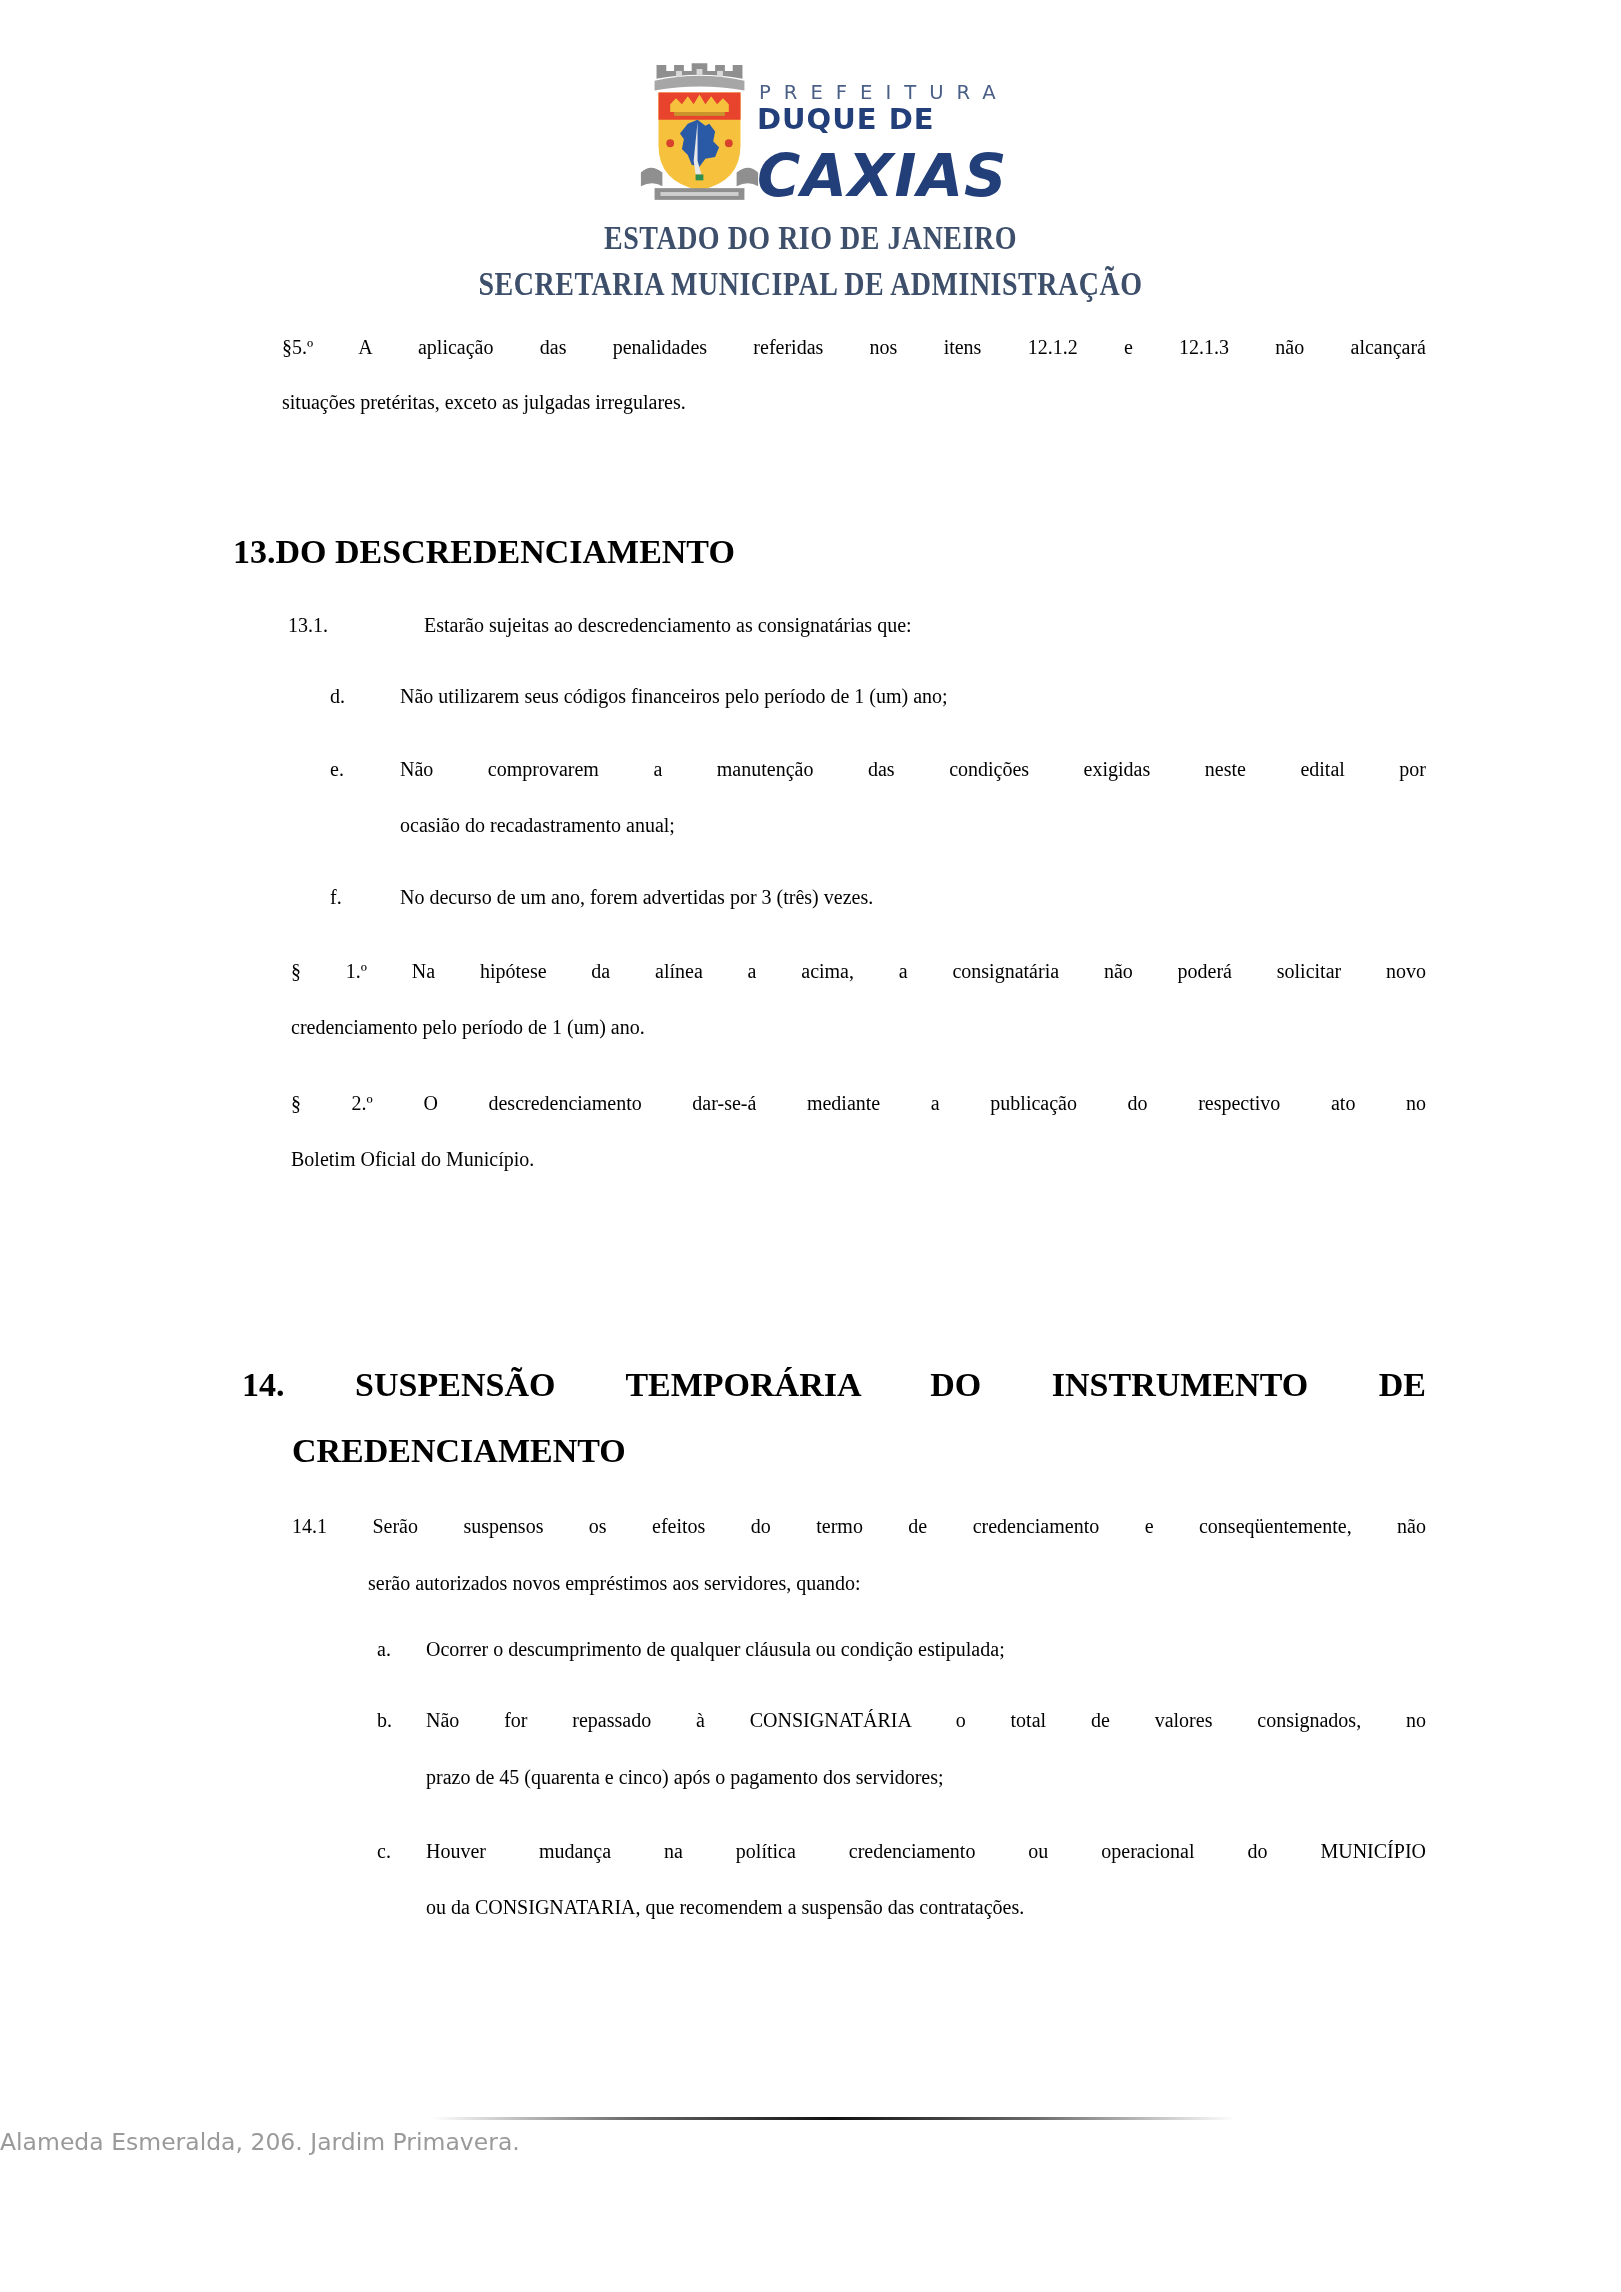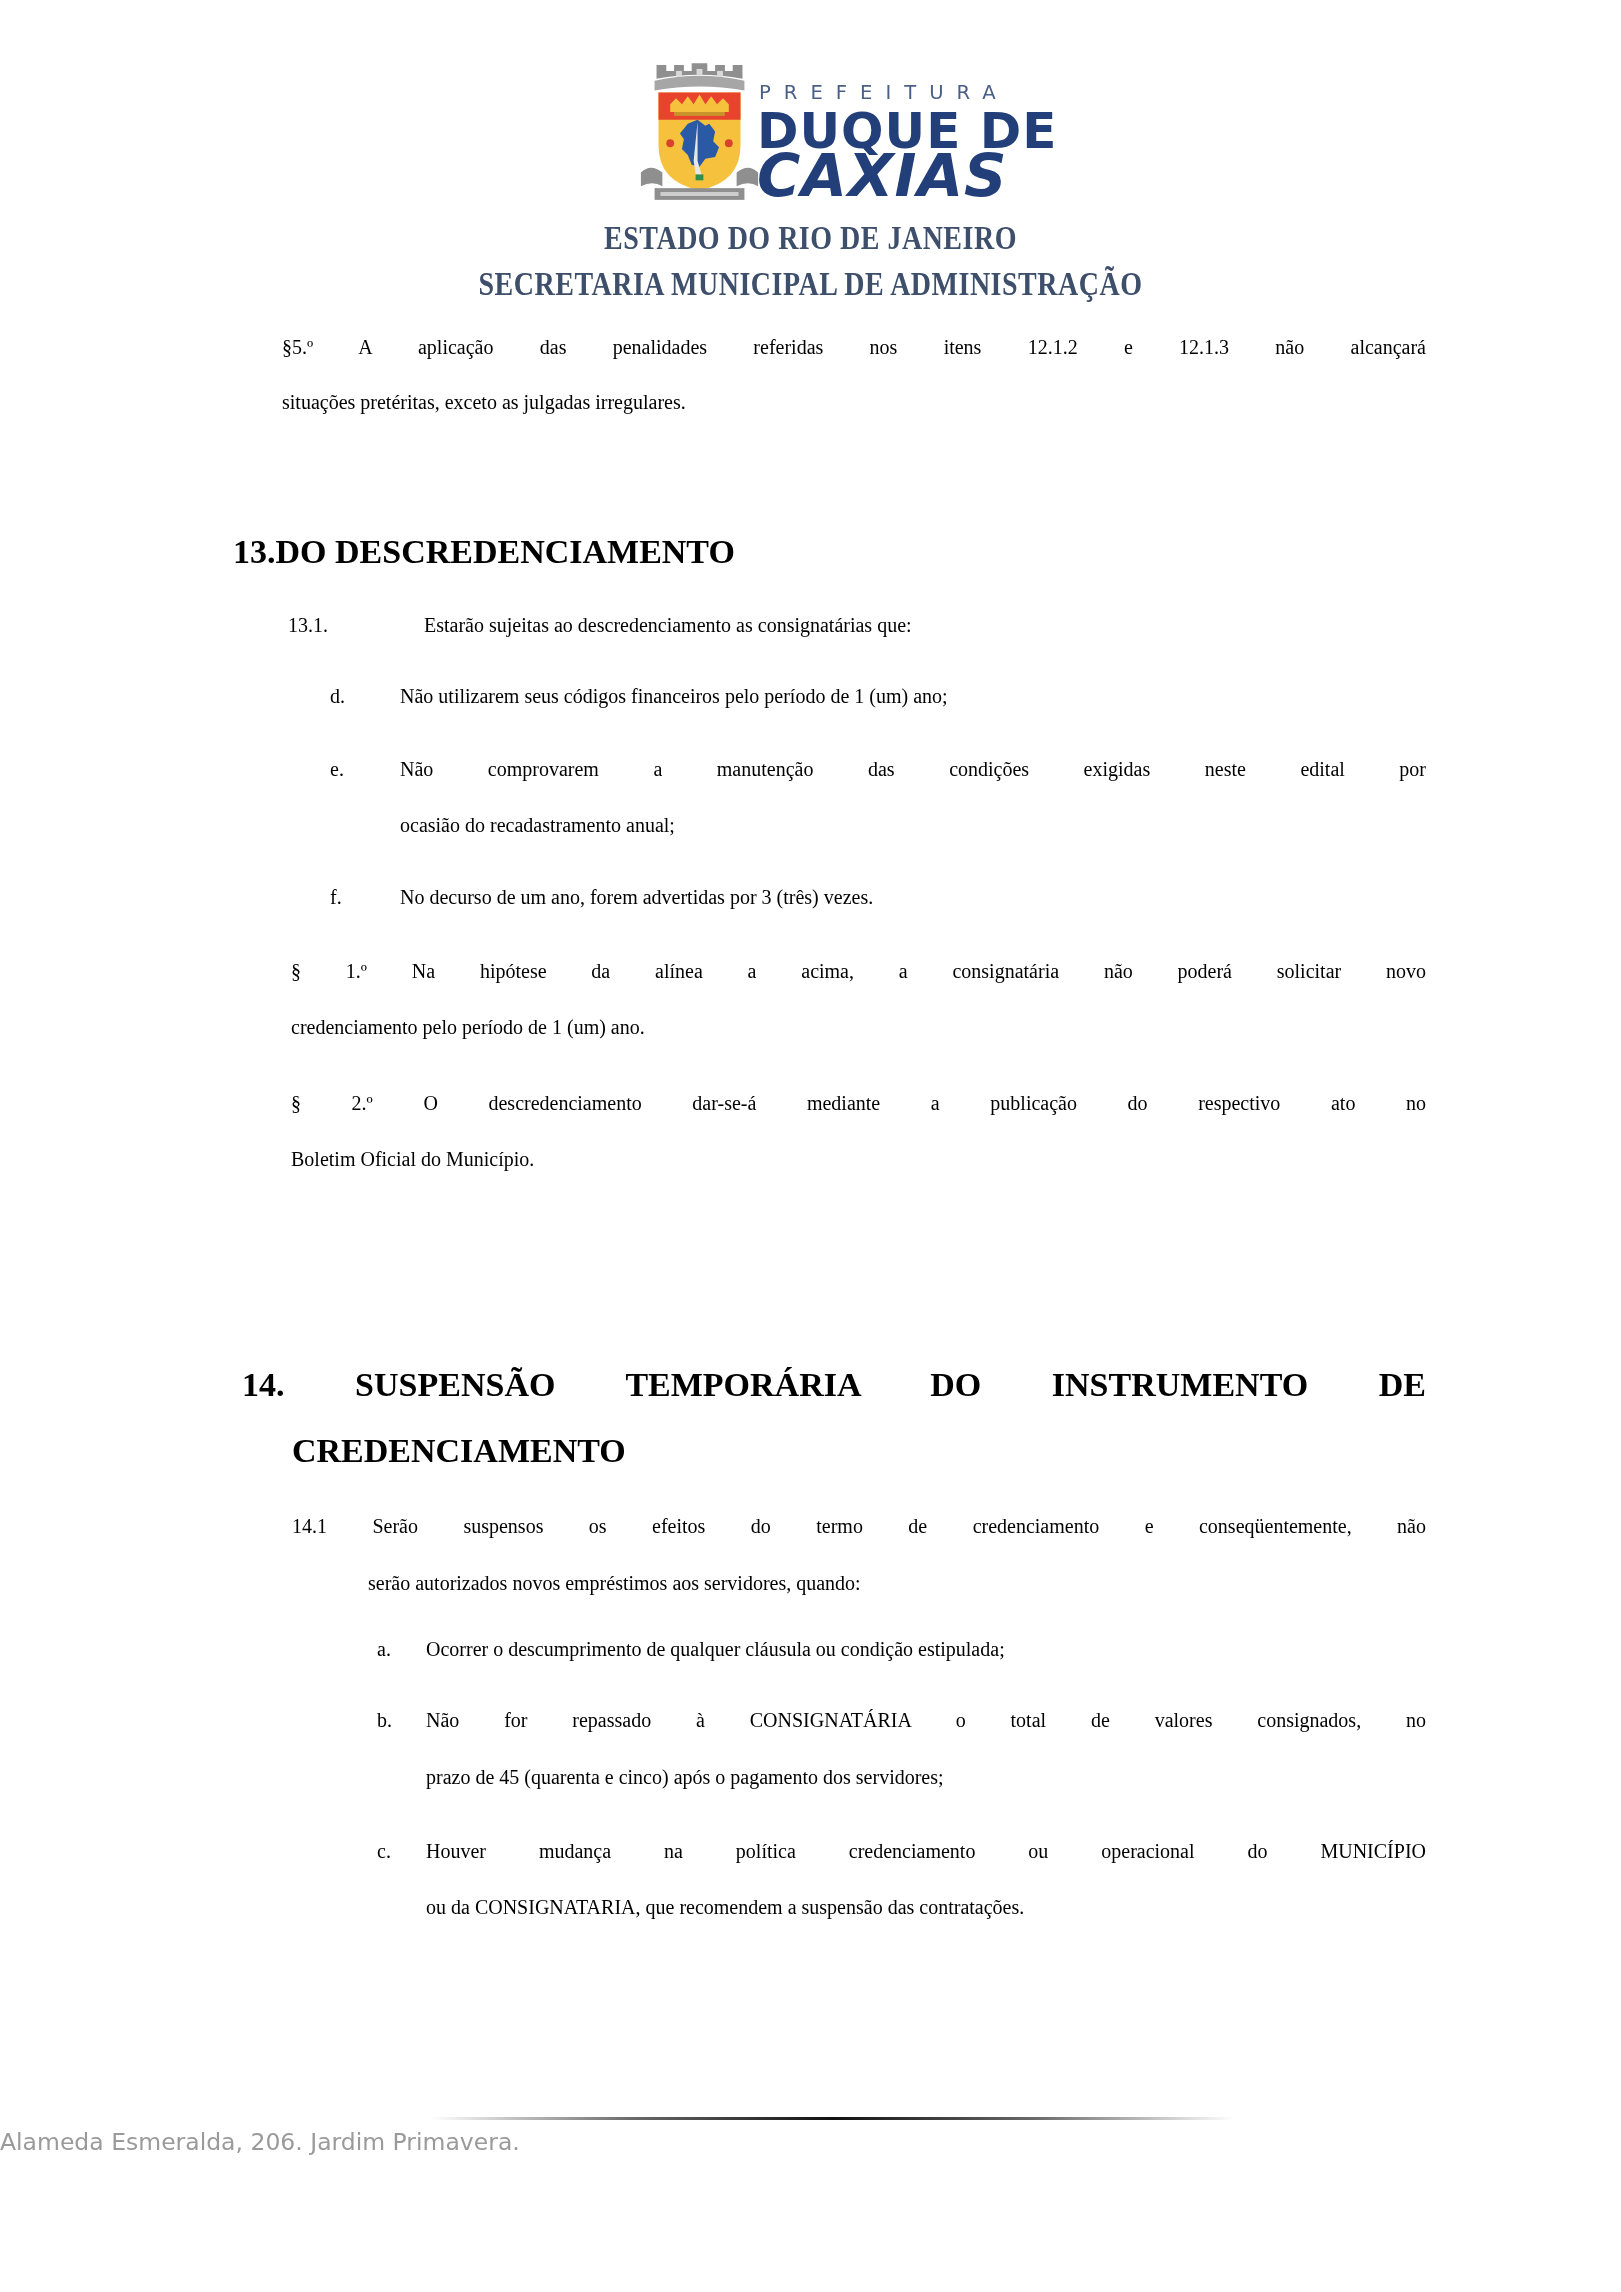--- a/index.html
+++ b/index.html
@@ -36,21 +36,21 @@
       line-height: 21.6px;
     }
     .logo-word-big {
       position: absolute;
       left: 757px;
       font-family: "DejaVu Sans", "Liberation Sans", sans-serif;
       font-weight: bold;
       color: #223f7a;
       white-space: nowrap;
     }
-    .logo-line1 { top: 110px; font-size: 50px; line-height: 43px; letter-spacing: 1px; }
+    .logo-line1 { top: 98px; font-size: 29px; line-height: 43px; letter-spacing: 1px; }
     .logo-line2 { top: 147px; font-size: 59px; line-height: 57px; letter-spacing: 1px; font-style: italic; }
 
     .gov-line {
       position: absolute;
       left: 0;
       width: 1621px;
       text-align: center;
       font-family: "Liberation Serif", "DejaVu Serif", serif;
       font-weight: bold;
       color: #3d4f6b;

